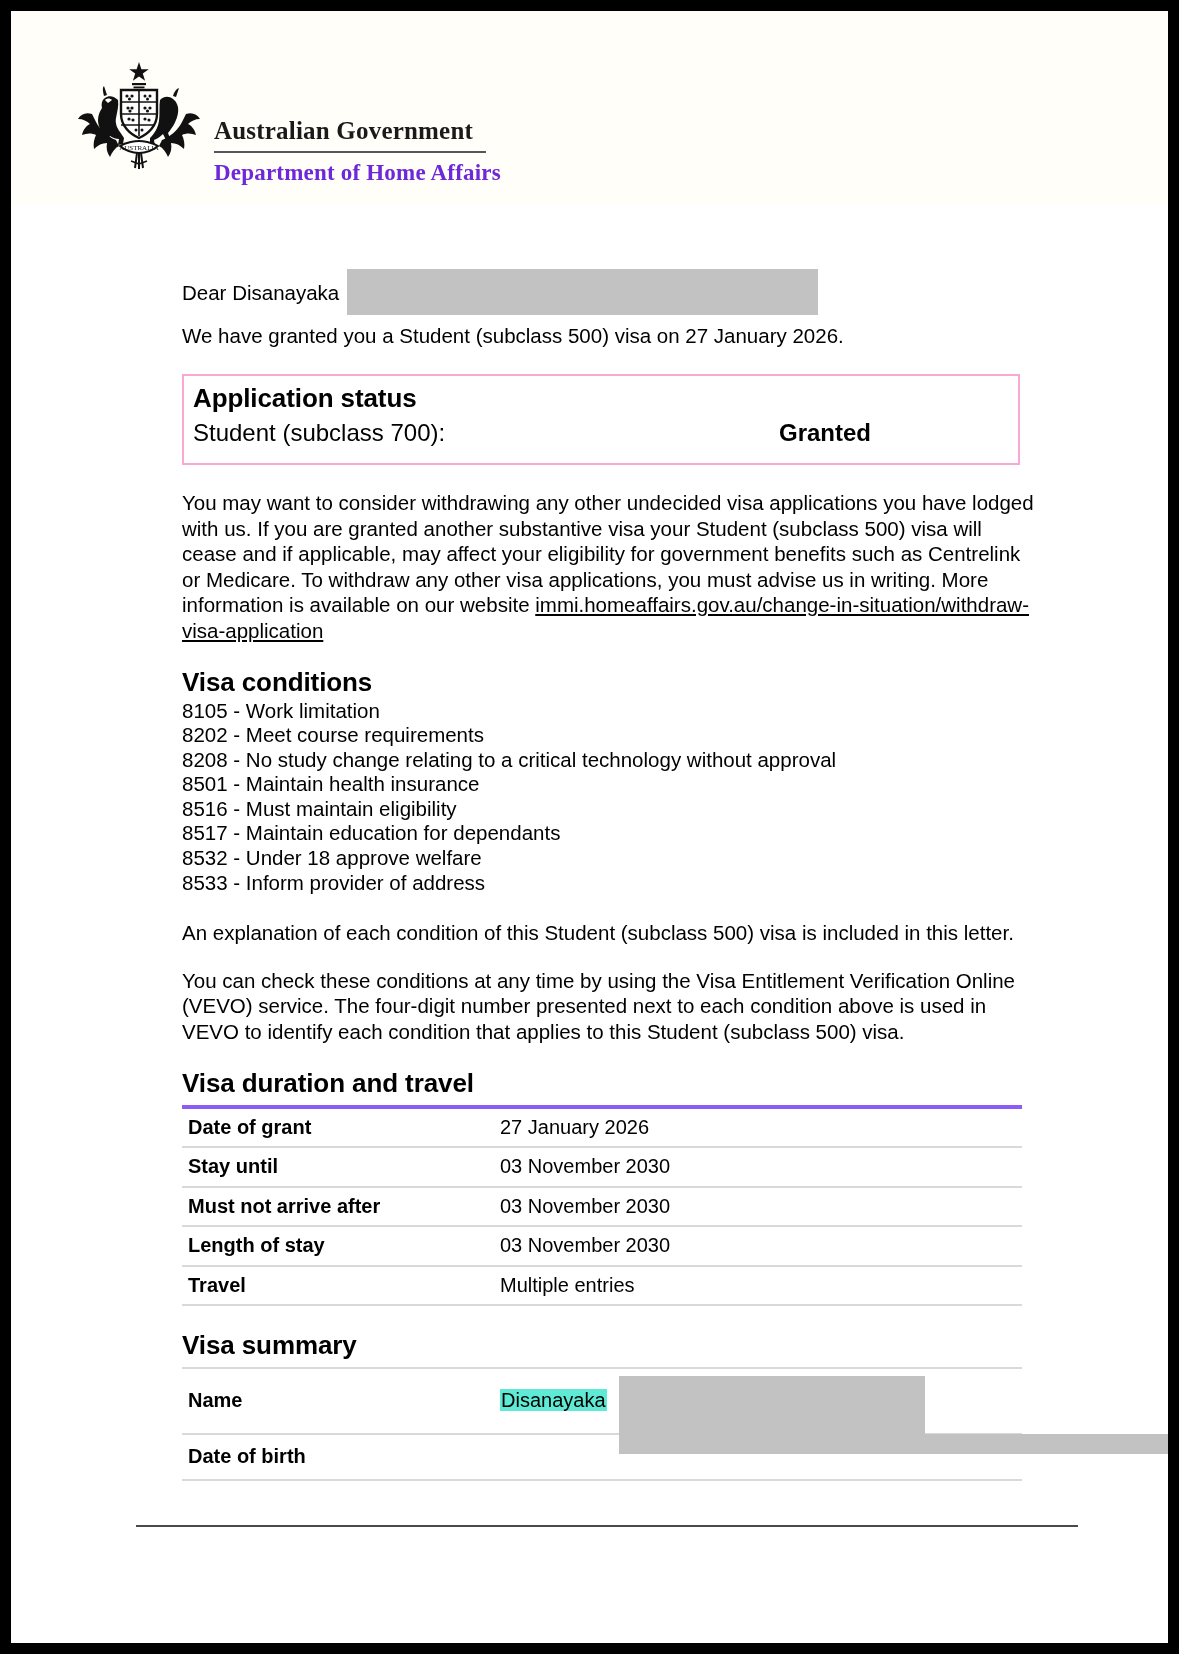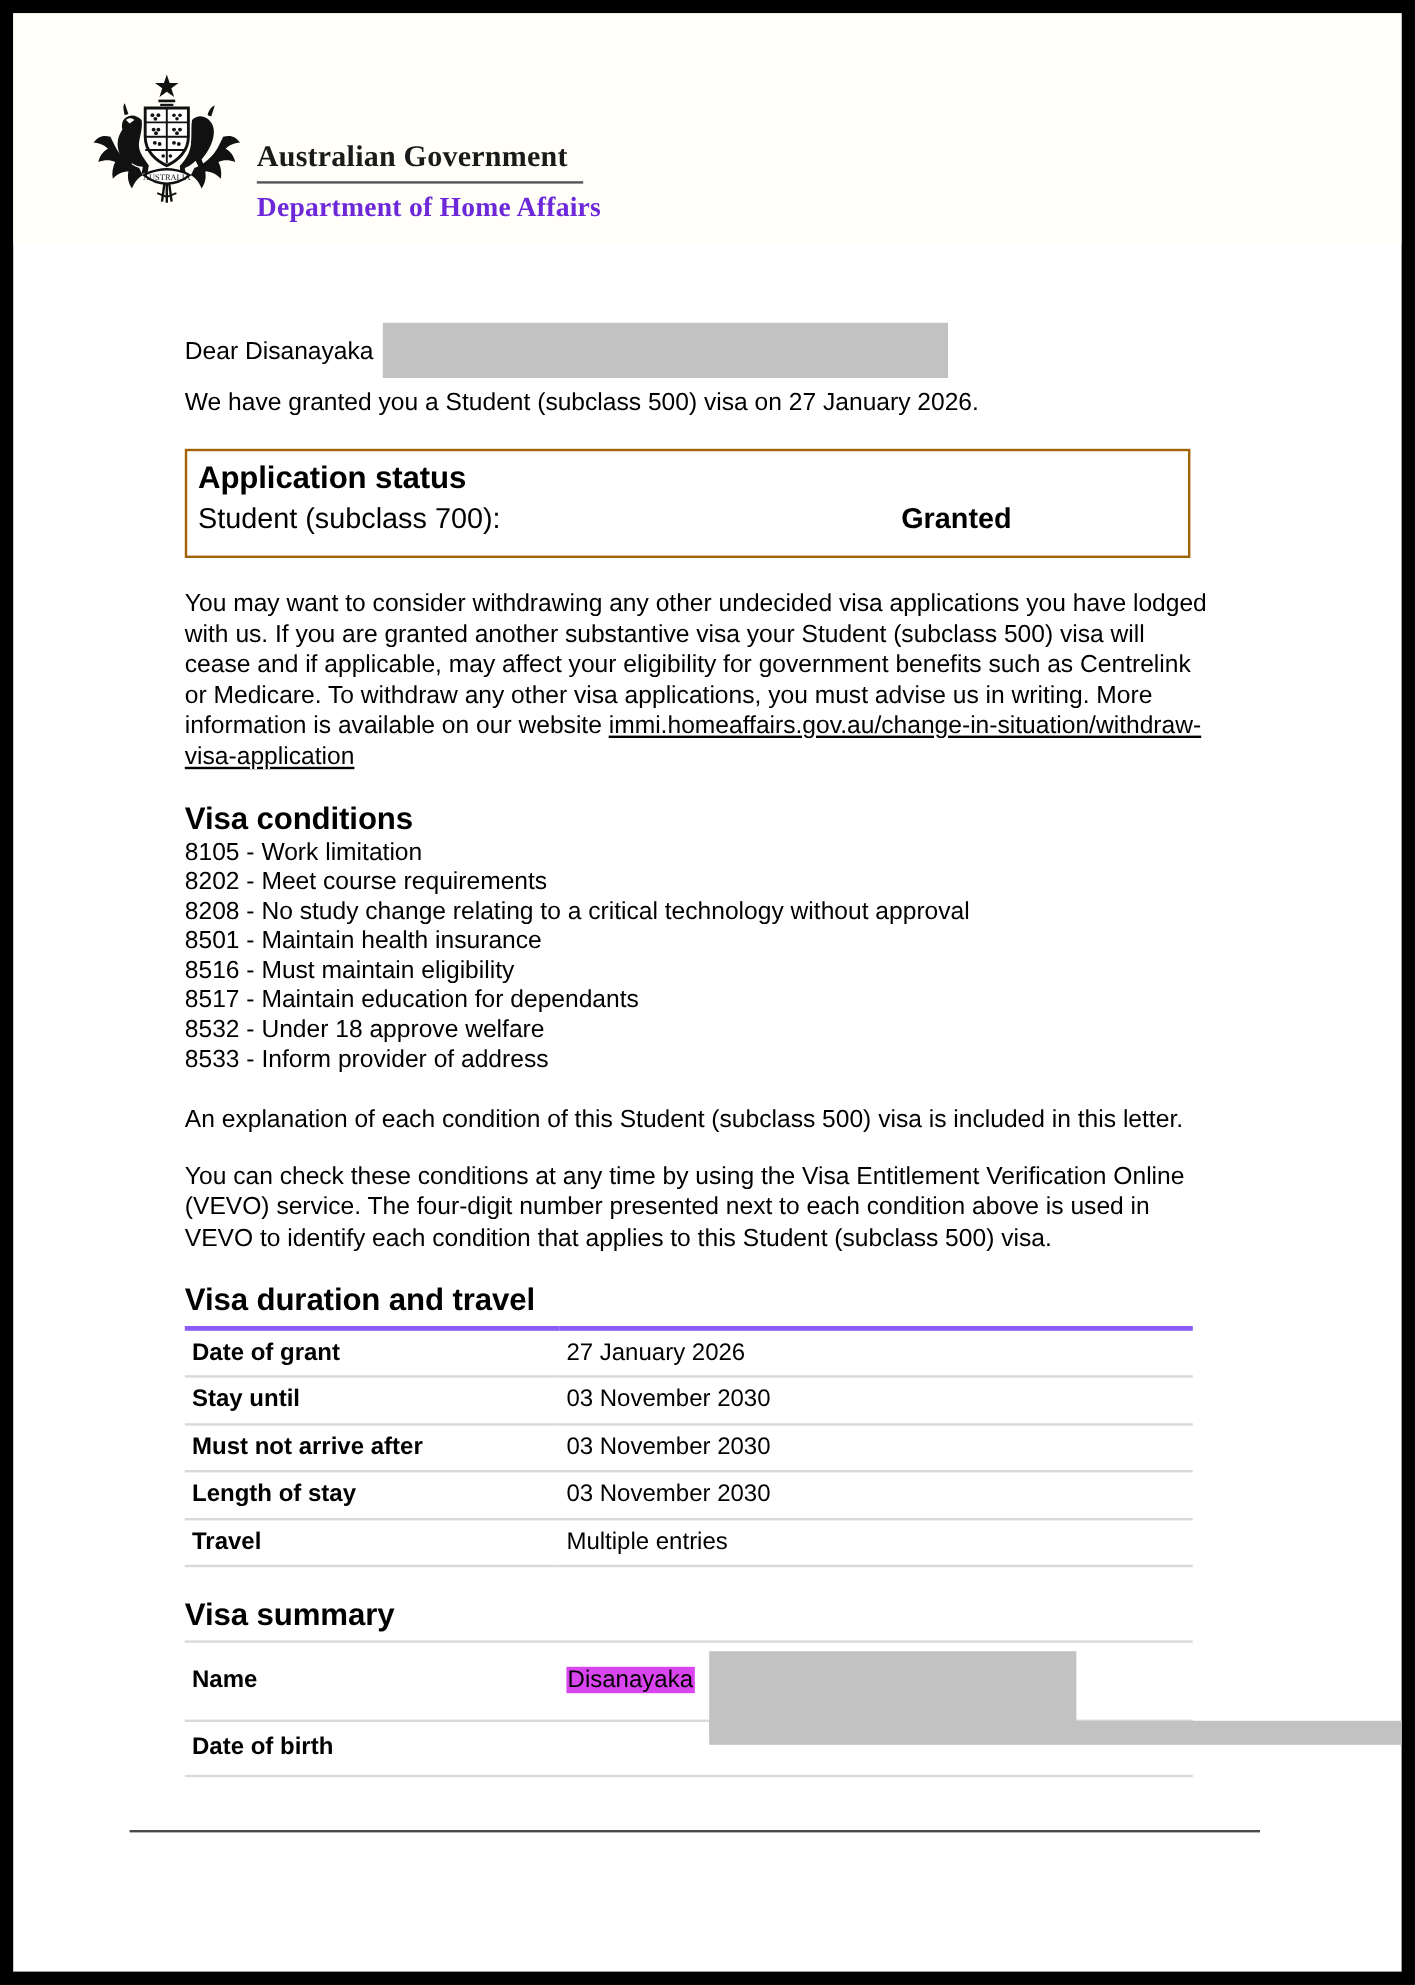--- a/index.html
+++ b/index.html
@@ -64,23 +64,24 @@
     font-weight: bold;
     font-size: 23px;
     color: #6d28d9;
     letter-spacing: 0.2px;
     white-space: nowrap;
   }
 
   
   .body {
     position: absolute;
-    left: 16px;
+    left: 0;
     top: 211px;
     width: 1071px;
+    padding-left: 44px;
   }
   .content {
     position: relative;
     margin-left: 127px;
     width: 852px;
     color: #000000;
     font-size: 20.5px;
     line-height: 25.5px;
   }
 
@@ -106,21 +107,21 @@
   }
 
   .grant-line {
     margin-top: 6px;
     font-size: 20.5px;
   }
 
   
   .status-box {
     margin-top: 25px;
-    border: 2px solid #a16207;
+    border: 2px solid #f9a8d4;
     width: 838px;
     padding: 10px 0 13px 9px;
     box-sizing: border-box;
   }
   .status-title {
     font-size: 26px;
     font-weight: bold;
     letter-spacing: -0.1px;
   }
   .status-row {
@@ -211,21 +212,21 @@
   .stable tr.name-row td { height: 52px; }
   .stable tr.dob-row td  { height: 32px; }
 
   .name-cell-inner {
     position: relative;
     display: inline-block;
   }
   .name-text {
     position: relative;
     z-index: 2;
-    background: #d946ef;
+    background: #5eead4;
     padding: 0 1px;
   }
   .redact-sum-a {
     position: absolute;
     left: 437px;
     top: 9px;
     width: 306px;
     height: 67px;
     background: #c2c2c2;
     z-index: 3;

